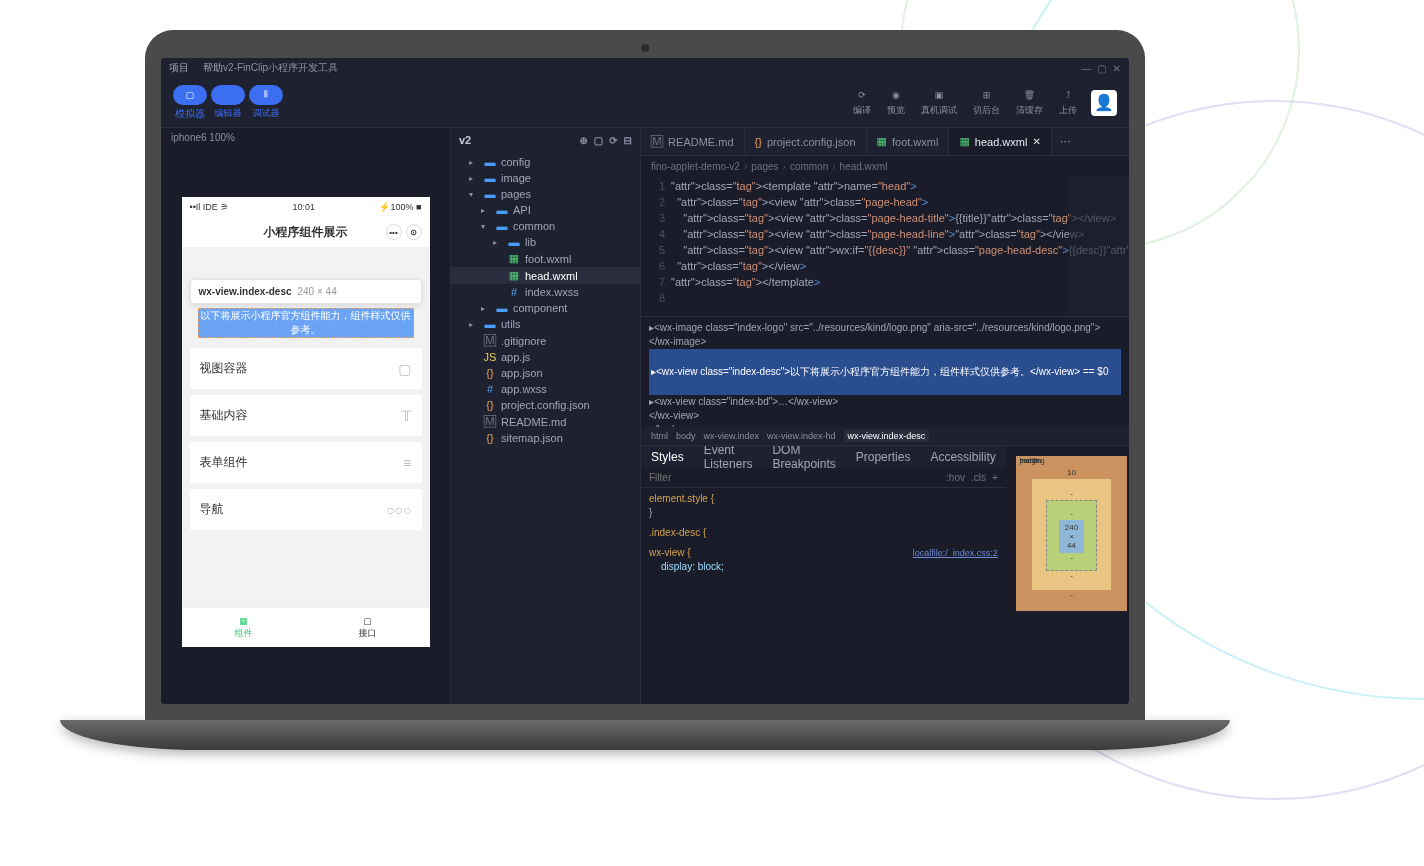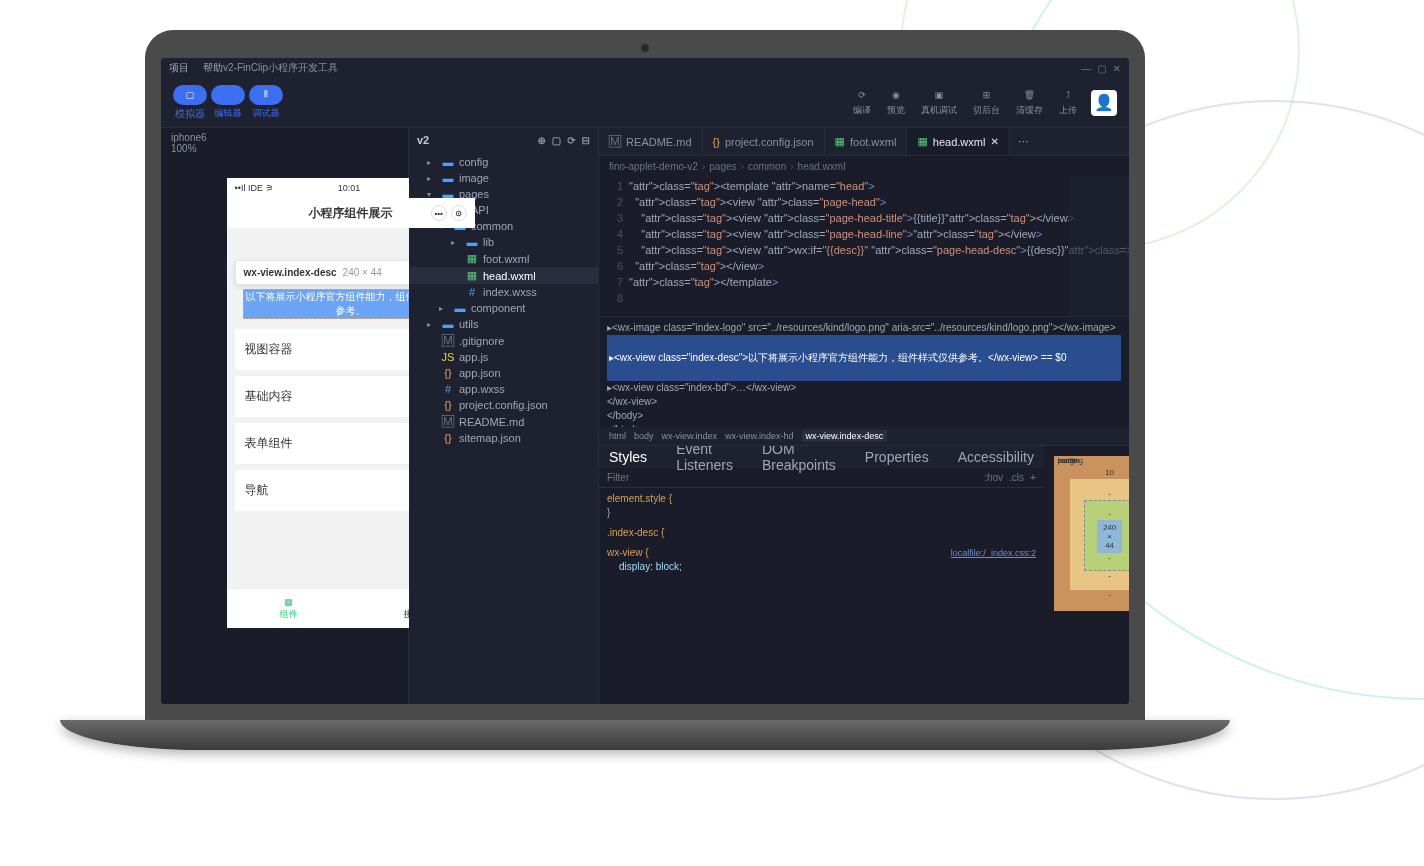--- a/index.html
+++ b/index.html
@@ -25,21 +25,21 @@
 .toolbar { height: 50px; background: #1e2130; display: flex; align-items: center; padding: 0 12px; gap: 8px; border-bottom: 1px solid #2a2d3e; }
 .tool-group { display: flex; gap: 4px; }
 .tool-btn { display: flex; flex-direction: column; align-items: center; gap: 2px; padding: 2px 6px; font-size: 9px; color: #8a90a2; cursor: pointer; }
 .tool-btn.pill { background: #3b6ef0; color: #fff; border-radius: 10px; padding: 3px 10px; flex-direction: row; }
 .tool-btn .ico { width: 14px; height: 14px; display: flex; align-items: center; justify-content: center; }
 .toolbar .spacer { flex: 1; }
 .avatar { width: 26px; height: 26px; background: #fff; border-radius: 4px; display: flex; align-items: center; justify-content: center; font-size: 16px; }
 
 .main { flex: 1; display: flex; overflow: hidden; }
 
-.sim-panel { width: 248px; background: #1a1d29; display: flex; flex-direction: row; border-right: 1px solid #2a2d3e; }
+.sim-panel { width: 290px; background: #1a1d29; display: flex; flex-direction: column; border-right: 1px solid #2a2d3e; }
 .sim-status { padding: 4px 10px; font-size: 10px; color: #8a90a2; }
 .phone-wrap { flex: 1; display: flex; align-items: flex-start; justify-content: center; padding: 50px 10px; }
 .phone { width: 248px; height: 450px; background: #f2f2f2; border-radius: 4px; display: flex; flex-direction: column; font-size: 11px; color: #333; }
 .phone-status { height: 20px; display: flex; align-items: center; justify-content: space-between; padding: 0 8px; font-size: 9px; background: #fff; }
 .phone-nav { height: 30px; display: flex; align-items: center; justify-content: center; position: relative; background: #fff; font-size: 12px; font-weight: 700; }
 .phone-nav .dots { position: absolute; right: 8px; display: flex; gap: 4px; align-items: center; }
 .phone-nav .dots span { width: 16px; height: 16px; border: 1px solid #ddd; border-radius: 50%; display: flex; align-items: center; justify-content: center; font-size: 8px; }
 .phone-body { flex: 1; padding: 8px; overflow: hidden; }
 .tooltip-box { background: #fff; border: 1px solid #e5e5e5; border-radius: 4px; padding: 6px 8px; font-size: 10px; margin: 24px 0 0; box-shadow: 0 2px 6px rgba(0,0,0,0.1); display: flex; gap: 6px; }
 .tooltip-box .dim { color: #999; }
@@ -91,21 +91,21 @@
 .dom-tabs { height: 20px; display: flex; gap: 12px; padding: 0 10px; font-size: 10px; background: #1e2130; align-items: center; }
 .dom-tabs span.active { color: #fff; }
 .dom-tree { flex: 0 0 110px; font-family: Consolas, monospace; font-size: 10px; padding: 4px 8px; line-height: 14px; overflow: hidden; }
 .dom-tree .sel-line { background: #2a4d8f; color: #fff; padding: 16px 2px; }
 
 .crumb-path { height: 18px; background: #1e2130; display: flex; gap: 8px; padding: 0 10px; font-size: 9px; align-items: center; color: #8a90a2; }
 .crumb-path .active { background: #2a2d3e; color: #fff; padding: 1px 4px; }
 
 .inspector { flex: 1; display: flex; border-top: 1px solid #2a2d3e; overflow: hidden; }
 .styles-col { flex: 1; display: flex; flex-direction: column; }
-.insp-tabs { height: 22px; display: flex; gap: 29px; padding: 0 10px; font-size: 14px; align-items: center; background: #1e2130; justify-content: space-between; }
+.insp-tabs { height: 22px; display: flex; gap: 20px; padding: 0 10px; font-size: 12px; align-items: center; background: #1e2130; justify-content: space-between; }
 .insp-tabs .active { color: #fff; }
 .filter-row { height: 20px; display: flex; align-items: center; padding: 0 8px; font-size: 10px; border-bottom: 1px solid #2a2d3e; color: #6b7280; }
 .filter-row input { flex: 1; background: none; border: none; color: #a0a6b8; font-size: 10px; outline: none; }
 .filter-row .hov { margin-left: auto; }
 .styles-body { flex: 1; font-family: Consolas, monospace; font-size: 10px; padding: 4px 8px; line-height: 14px; overflow: hidden; }
 .styles-body .rule { margin-bottom: 6px; }
 .styles-body .sel { color: #d4a050; }
 .styles-body .prop { color: #9cdcfe; padding-left: 12px; }
 .styles-body .link { color: #6b8dd6; float: right; text-decoration: underline; font-size: 9px; }
 

